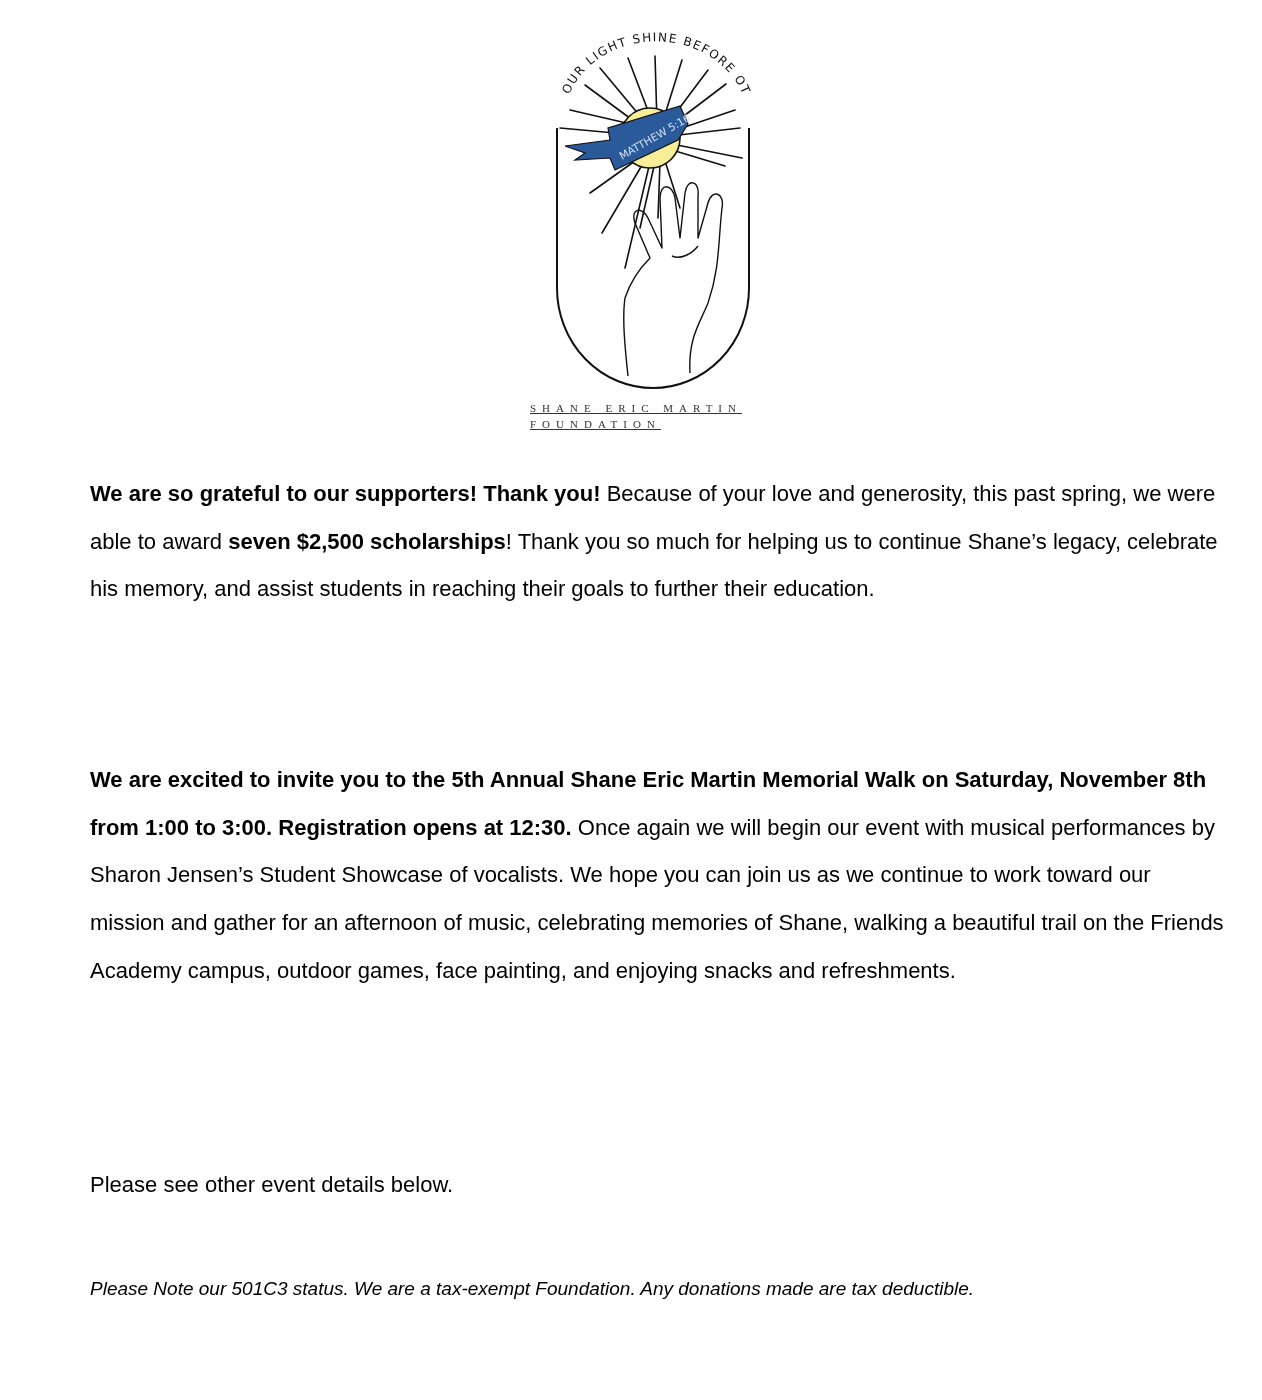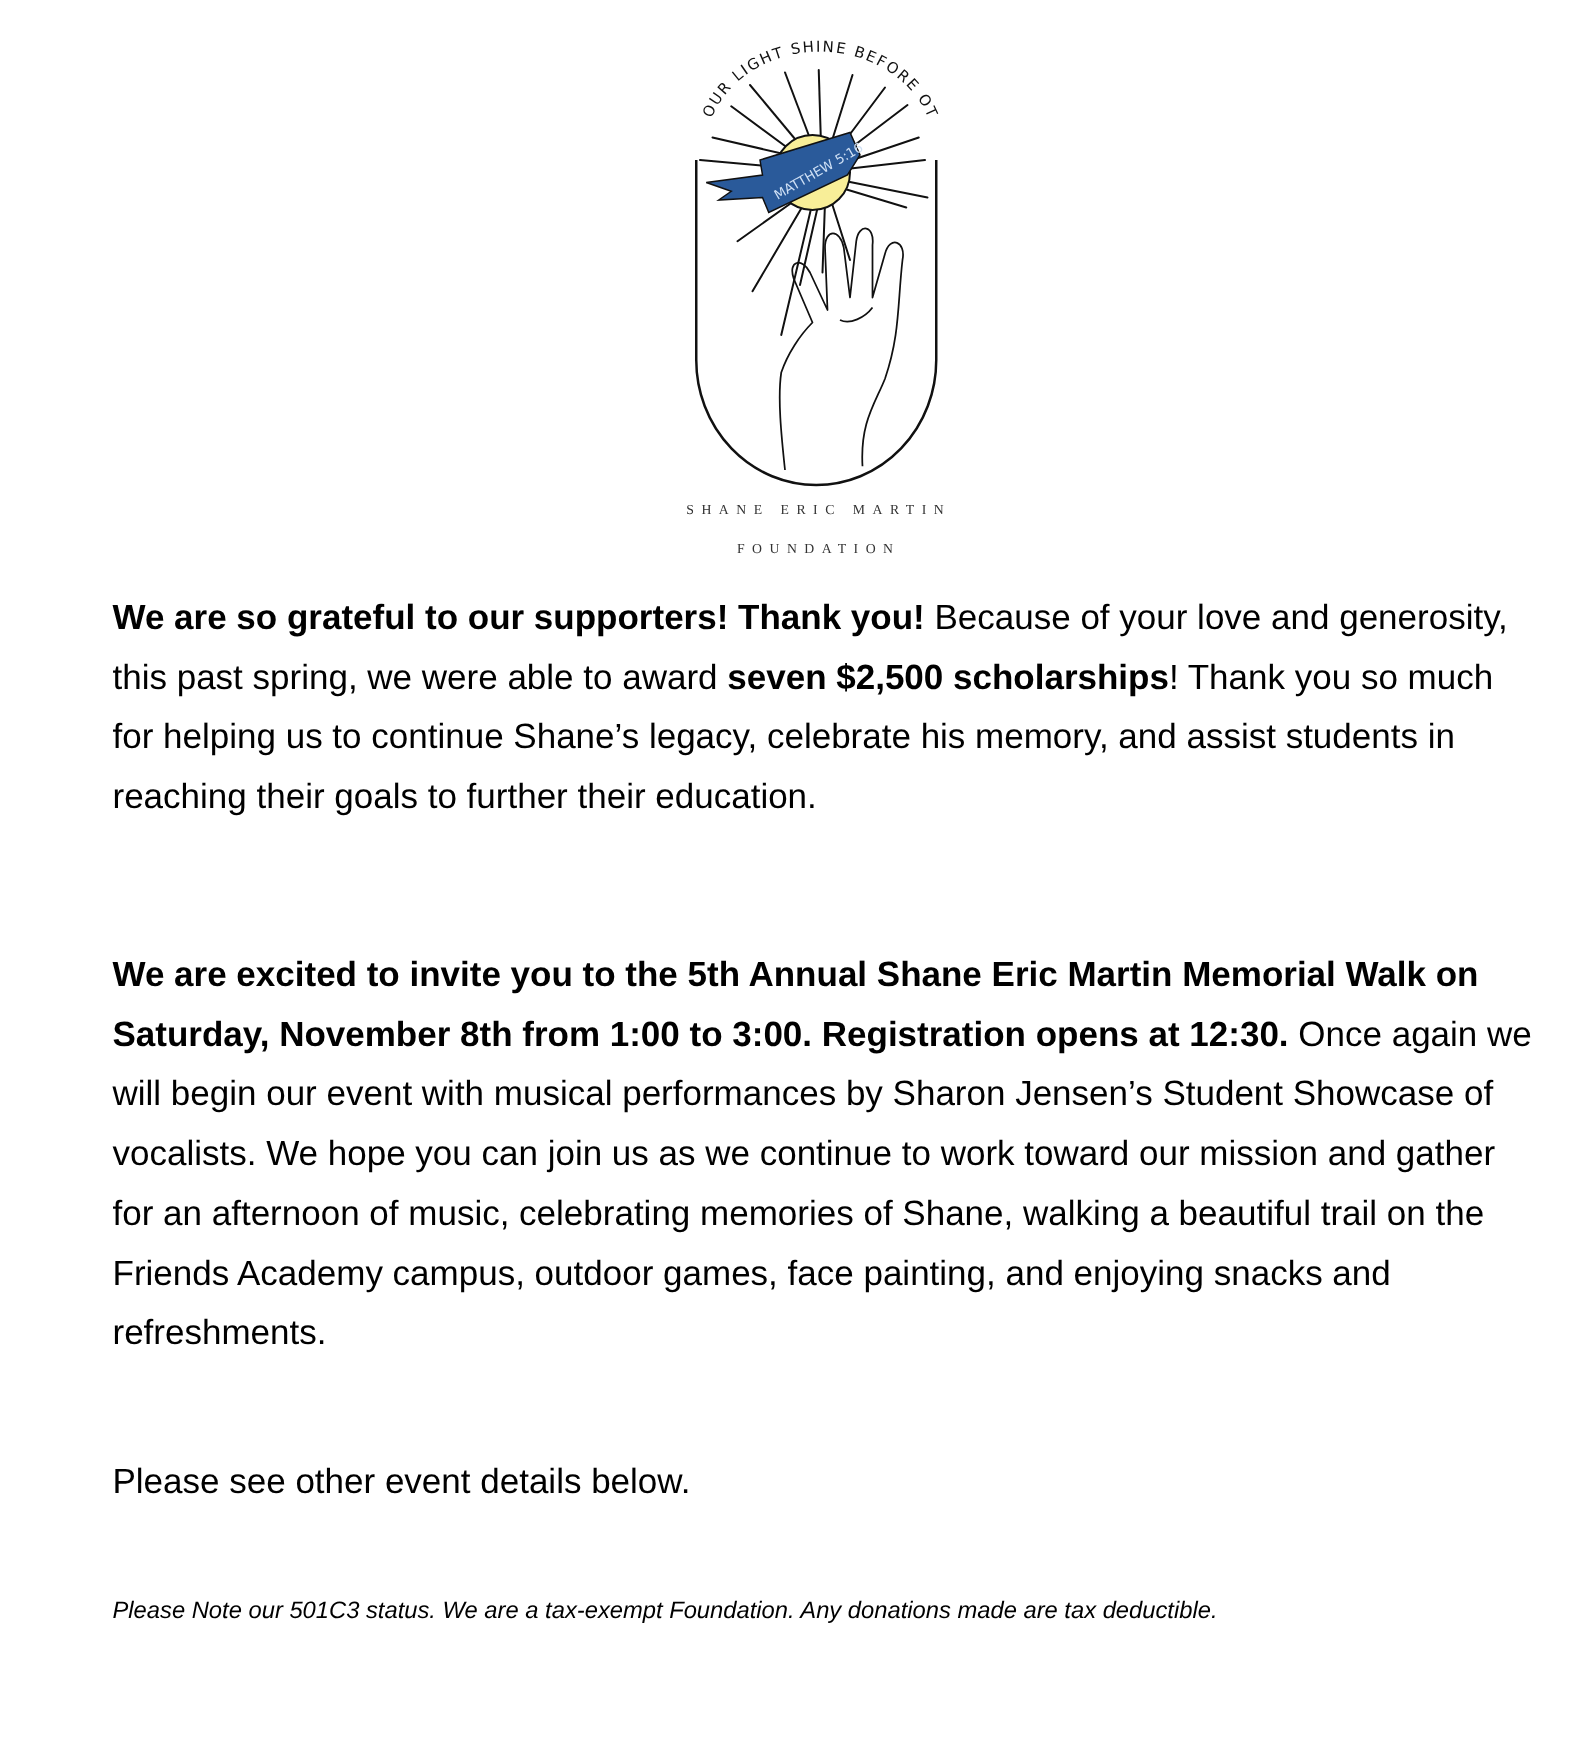--- a/index.html
+++ b/index.html
@@ -3,27 +3,27 @@
   <meta charset="utf-8">
   <style>
     html, body { margin: 0; padding: 0; background: #ffffff; }
     body {
       width: 1262px; height: 1400px; position: relative; overflow: hidden;
       font-family: "Liberation Sans", sans-serif; color: #000;
     }
     .logo-wrap { position: absolute; left: 530px; top: 28px; width: 250px; height: 410px; }
     .logo-svg { position: absolute; left: 0; top: 0; }
     .org-name {
-      position: absolute; left: 0; width: 250px; text-align: center;
-      font-family: "Liberation Serif", serif; font-size: 11px; letter-spacing: 6px; color: #333;
+      position: absolute; left: 0; width: 250px; text-align: left;
+      font-family: "Liberation Serif", serif; font-size: 11px; letter-spacing: 6px; color: #333; text-decoration: underline;
     }
     .org-name.l1 { top: 374px; }
-    .org-name.l2 { top: 390px; margin-top: 15px; }
+    .org-name.l2 { top: 390px; }
     .content { position: absolute; left: 90px; top: 470px; width: 1140px; }
-    .para { font-size: 28px; line-height: 47.7px; margin: 0; }
+    .para { font-size: 22px; line-height: 47.7px; margin: 0; }
     .para b { font-weight: bold; }
     .p1 { position: absolute; top: 0; }
     .p2 { position: absolute; top: 286px; }
     .p3 { position: absolute; top: 691px; }
     .note {
       position: absolute; top: 800px; font-size: 19px; line-height: 38px; font-style: italic; margin: 0;
     }
   </style>
 </head>
 <body>

